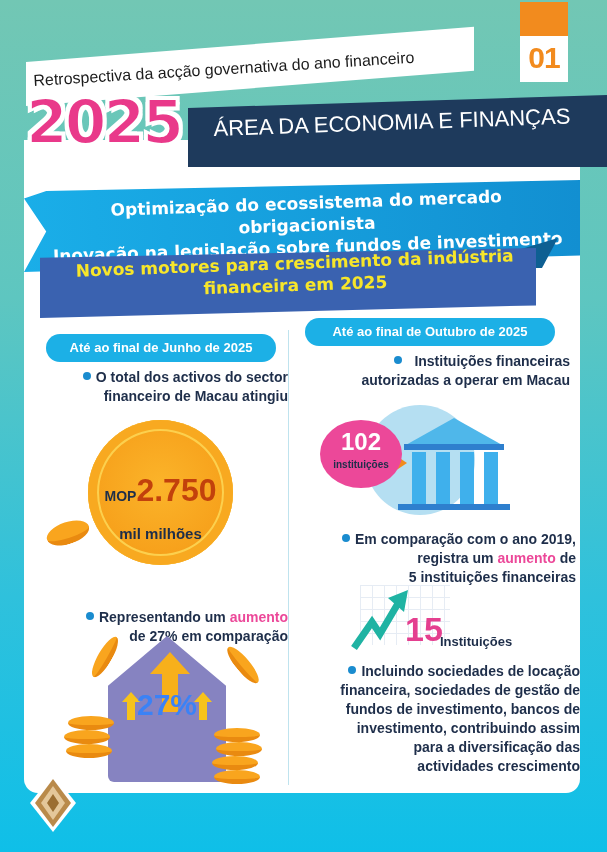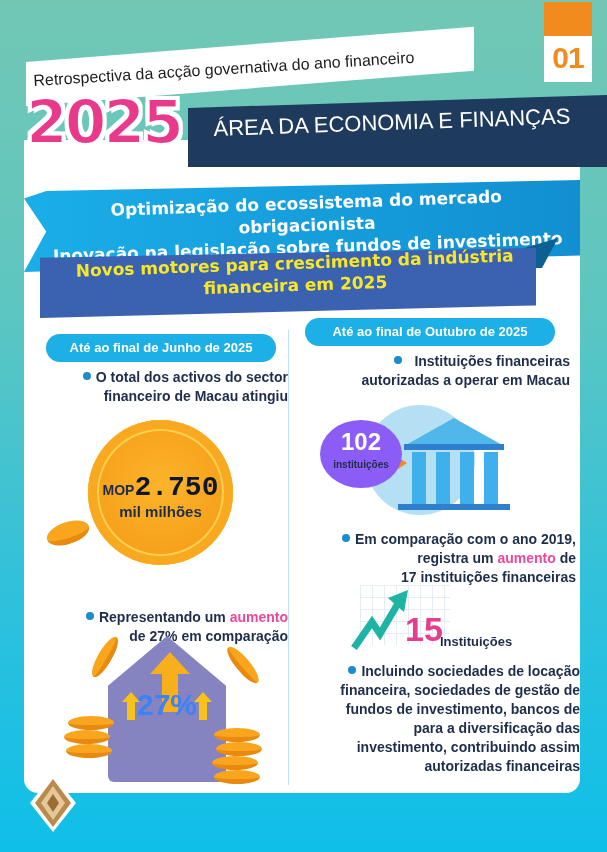--- a/index.html
+++ b/index.html
@@ -16,21 +16,21 @@
     position: absolute; left: 24px; top: 140px; width: 556px; height: 653px;
     background: #ffffff; border-radius: 0 0 14px 14px;
   }
   .divider {
     position: absolute; left: 288px; top: 330px; width: 1px; height: 455px;
     background: #bfe3ee;
   }
 
   
   .num-tab {
-    position: absolute; left: 544px; top: 2px; width: 48px; height: 80px;
+    position: absolute; left: 520px; top: 2px; width: 48px; height: 80px;
   }
   .num-tab .top { height: 34px; background: #f28b1e; }
   .num-tab .bot { height: 46px; background: #ffffff; color: #f28b1e;
     font-weight: bold; font-size: 30px; text-align: center; line-height: 44px; letter-spacing: -1px; }
 
   
   .retro {
     position: absolute; left: 26px; top: 62px; width: 448px; height: 44px;
     background: #ffffff; transform: skewY(-4.5deg); transform-origin: left bottom;
   }
@@ -98,32 +98,32 @@
   .pink { color: #ec4899; }
 
   
   .coin-big {
     position: absolute; left: 88px; top: 420px; width: 145px; height: 145px; border-radius: 50%;
     background: radial-gradient(circle at 50% 45%, #fbb42a 0%, #f7a21c 60%, #ef8d12 100%);
     box-shadow: inset 0 0 0 9px #f8a920, inset 0 0 0 11px #fcd04e;
   }
   .coin-text { position: absolute; left: 88px; top: 472px; width: 145px; text-align: center; color: #1e2e4a; font-weight: bold; }
   .coin-text .mop { font-size: 14px; }
-  .coin-text .val { font-size: 28px; color: #0f172a; font-family: Liberation Mono, monospace; }
-  .coin-text .unit { display: block; font-size: 15px; margin-top: 0; }
+  .coin-text .val { font-size: 32px; color: #c2410c; }
+  .coin-text .unit { display: block; font-size: 15px; margin-top: 16px; }
   .coin-small {
     position: absolute; left: 46px; top: 522px; width: 44px; height: 22px; border-radius: 50%;
     background: #f9a51e; border-bottom: 6px solid #e98a10; transform: rotate(-18deg);
   }
 
   
   .bld-circle { position: absolute; left: 365px; top: 405px; width: 110px; height: 110px; border-radius: 50%; background: #b5dff2; }
   .bubble {
     position: absolute; left: 320px; top: 420px; width: 82px; height: 68px; border-radius: 50%;
-    background: #8b5cf6; color: #fff; text-align: center; font-weight: bold;
+    background: #ec4899; color: #fff; text-align: center; font-weight: bold;
   }
   .bubble .n { font-size: 24px; display: block; margin-top: 10px; line-height: 24px; }
   .bubble .l { font-size: 10px; color: #1e2e4a; }
   .bubble-tail { position: absolute; left: 395px; top: 455px; width: 0; height: 0;
     border-top: 8px solid transparent; border-bottom: 8px solid transparent; border-left: 12px solid #f28b1e; }
   .bld-roof { position: absolute; left: 404px; top: 418px; width: 100px; height: 28px; background: #4fb7ea;
     clip-path: polygon(50% 0, 100% 100%, 0 100%); }
   .bld-beam { position: absolute; left: 404px; top: 444px; width: 100px; height: 6px; background: #2e7fce; }
   .col { position: absolute; top: 452px; width: 14px; height: 52px; background: #3fb0ec; }
   .bld-base { position: absolute; left: 398px; top: 504px; width: 112px; height: 6px; background: #2e7fce; }
@@ -236,38 +236,38 @@
   <div class="bld-base"></div>
   <div class="bubble-tail"></div>
   <div class="bubble">
     <span class="n">102</span>
     <span class="l">instituições</span>
   </div>
 
   <div class="txt" style="left:296px; top:530px; width:280px;">
     <div><span class="dot"></span><span>Em comparação com o ano 2019,</span></div>
     <div><span>registra um </span><span class="pink">aumento</span><span> de</span></div>
-    <div>17 instituições financeiras</div>
+    <div>5 instituições financeiras</div>
   </div>
 
   <div class="grid"></div>
   <svg class="arrow-up" width="60" height="62">
     <polyline points="4,58 22,32 30,44 50,10" fill="none" stroke="#1fb3a3" stroke-width="7"></polyline>
     <polygon points="38,8 58,0 54,22" fill="#1fb3a3"></polygon>
   </svg>
   <div class="big15">15</div>
   <div class="inst15">Instituições</div>
 
   <div class="txt" style="left:294px; top:662px; width:286px;">
     <div><span class="dot"></span><span>Incluindo sociedades de locação</span></div>
     <div>financeira, sociedades de gestão de</div>
     <div>fundos de investimento, bancos de</div>
+    <div>investimento, contribuindo assim</div>
     <div>para a diversificação das</div>
-    <div>investimento, contribuindo assim</div>
-    <div>autorizadas financeiras</div>
+    <div>actividades crescimento</div>
   </div>
 
   <svg class="logo" viewBox="0 0 50 62">
     <polygon points="25,2 48,31 25,60 2,31" fill="#ffffff"></polygon>
     <polygon points="25,7 43,31 25,55 7,31" fill="#b98a4a"></polygon>
     <polygon points="25,14 37,31 25,48 13,31" fill="#e4c79a"></polygon>
     <polygon points="25,22 31,31 25,40 19,31" fill="#9b6e32"></polygon>
   </svg>
 </div>
 

